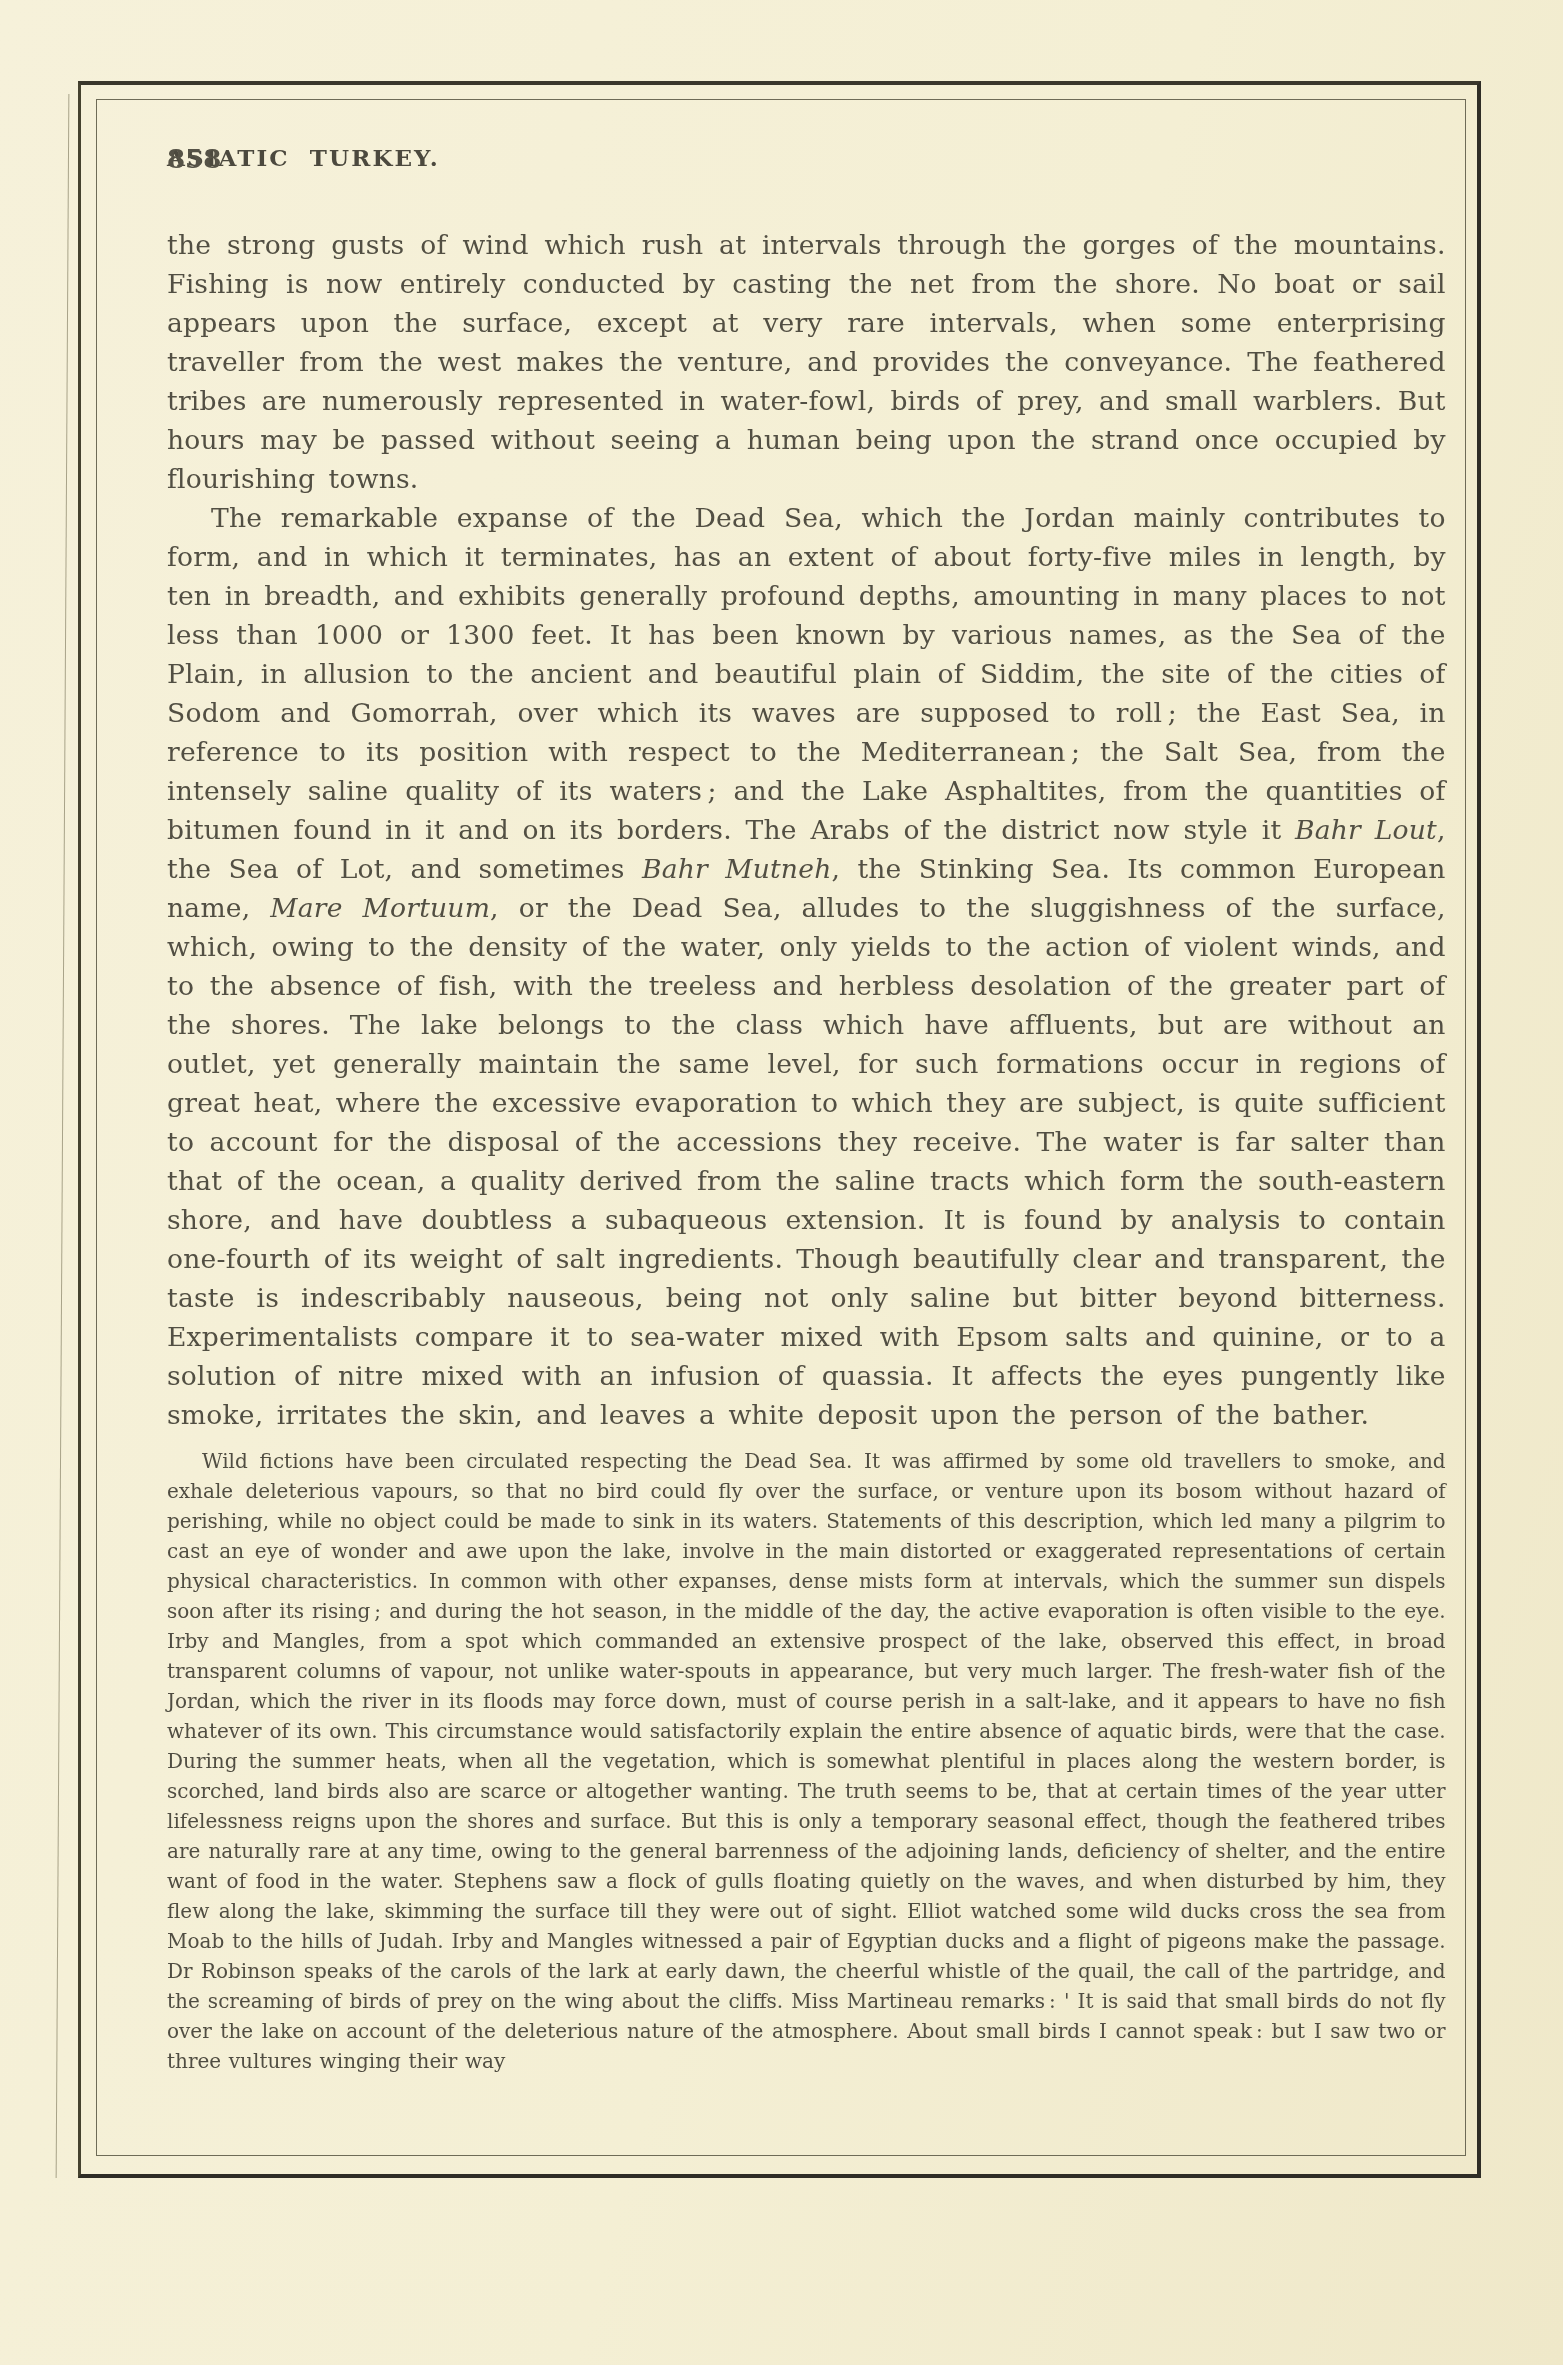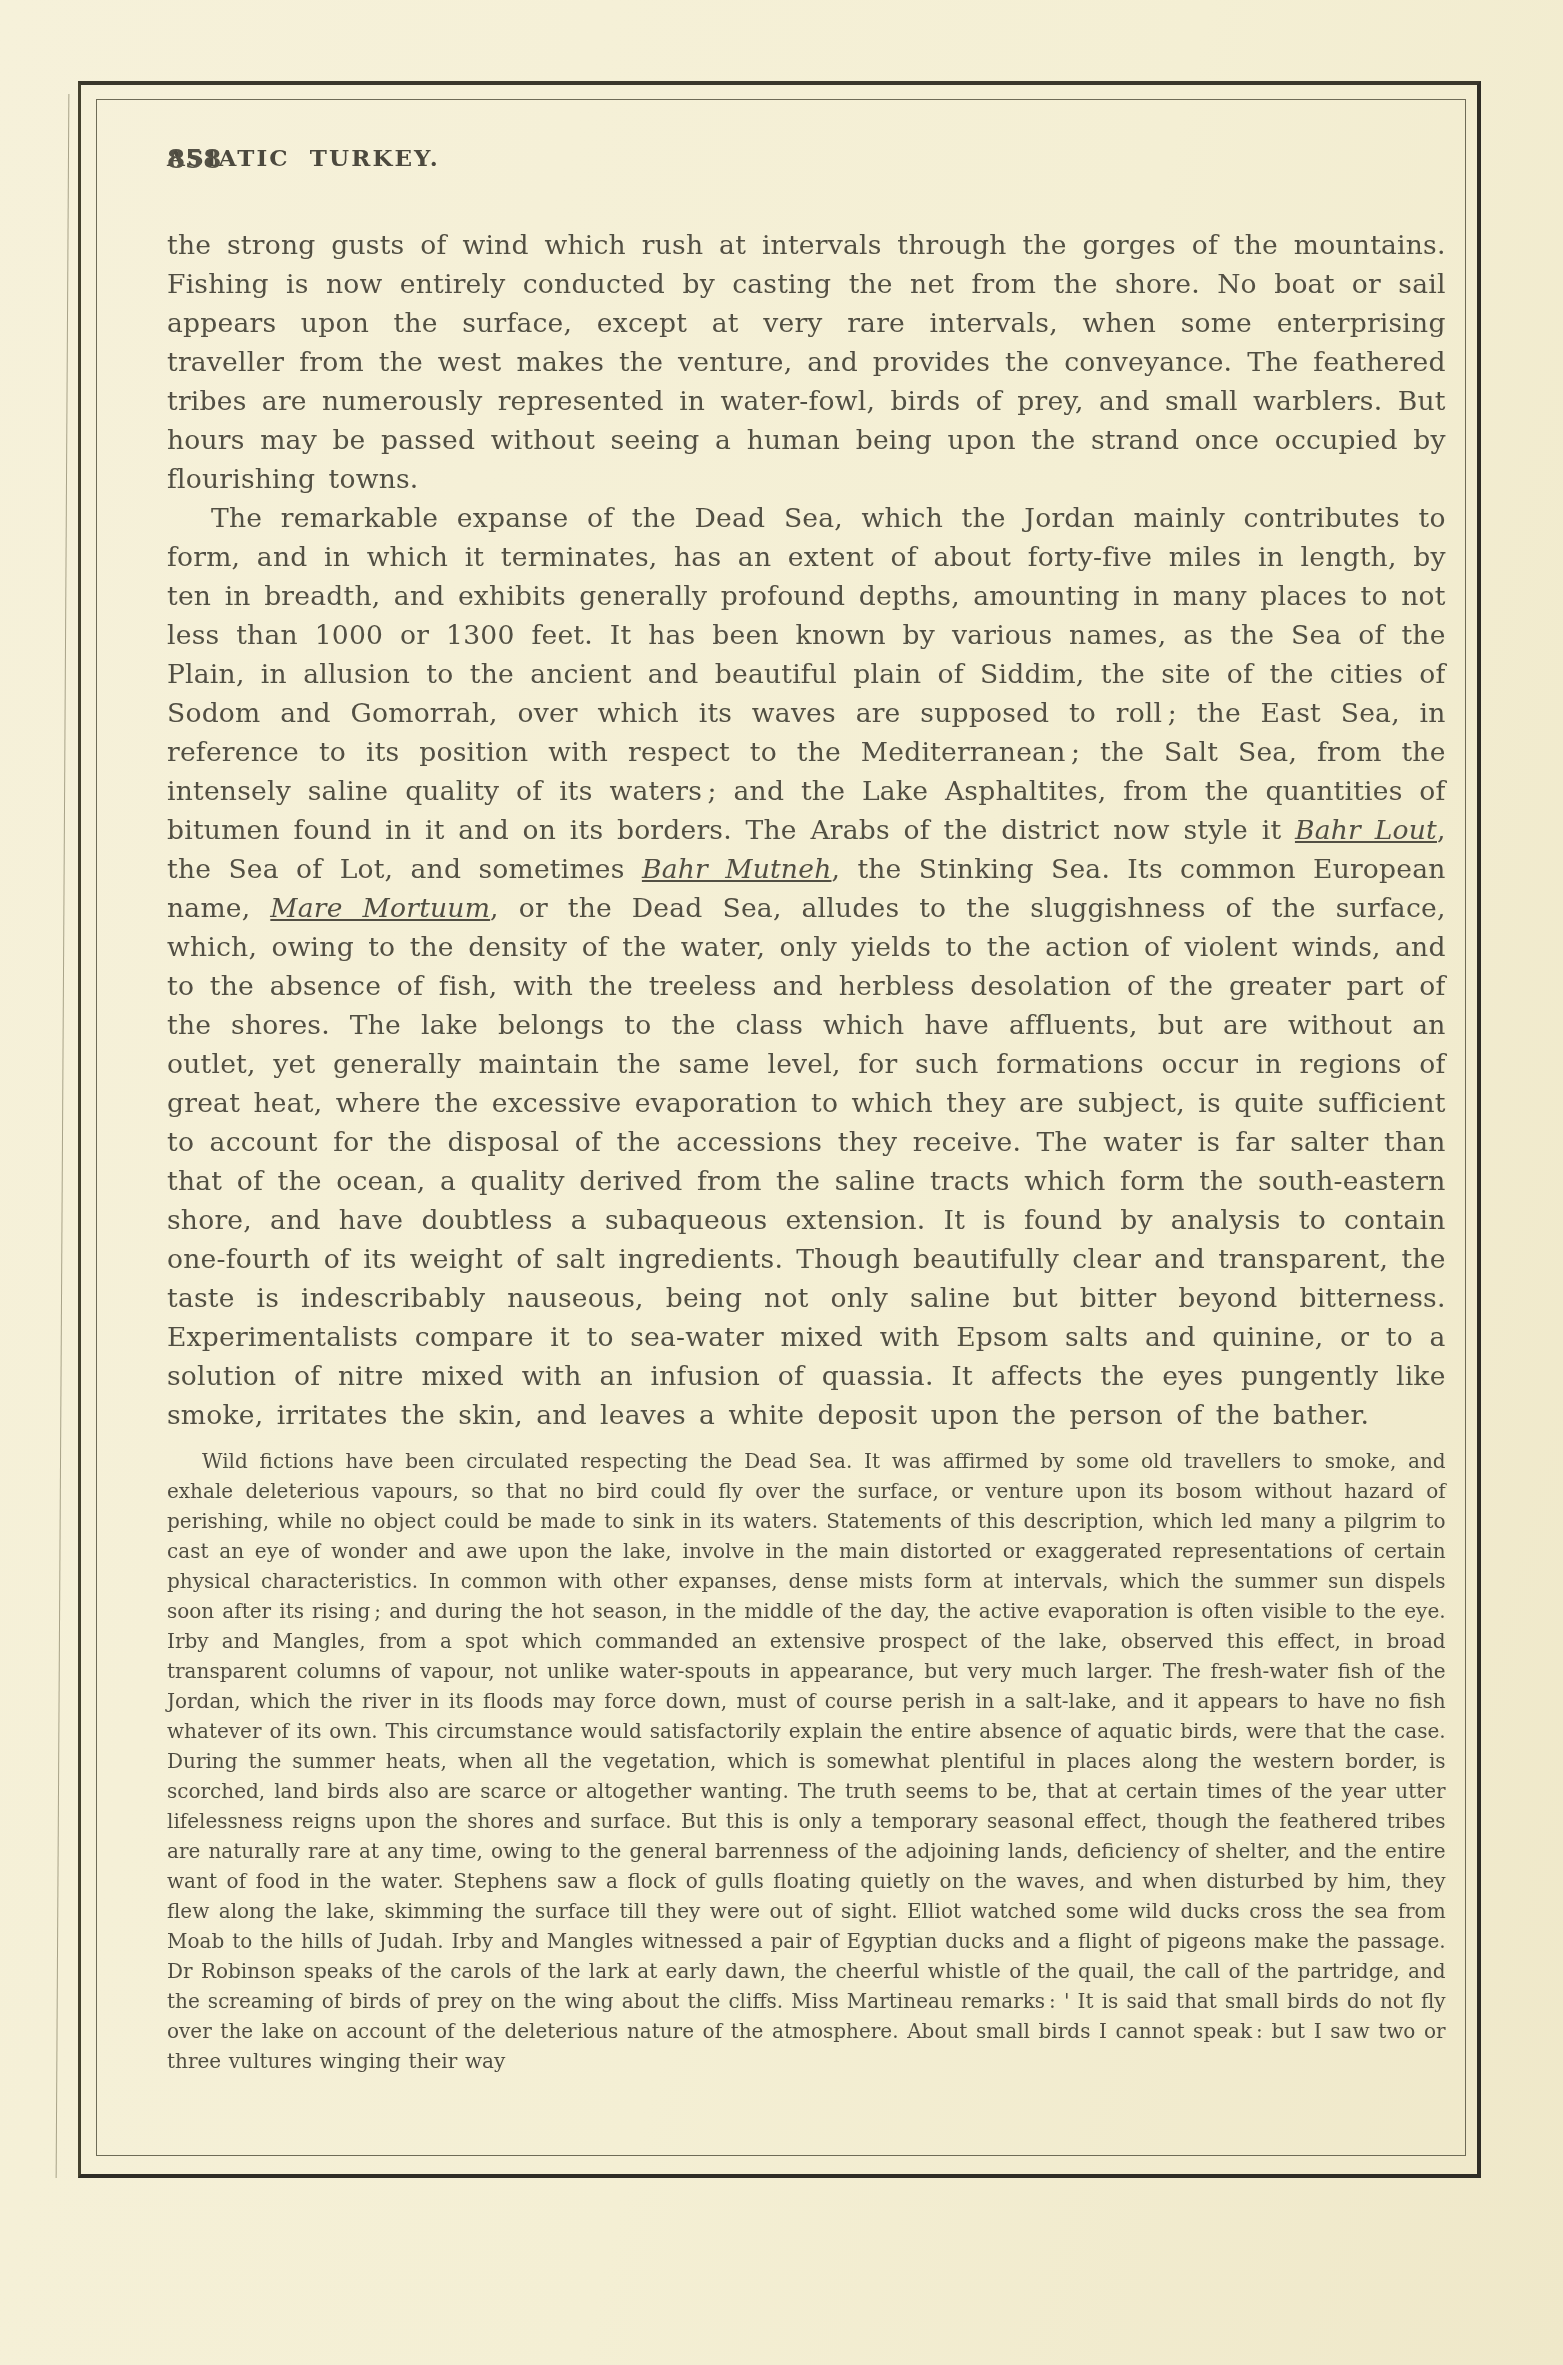--- a/index.html
+++ b/index.html
@@ -66,21 +66,21 @@
   .main-text p {
     margin:0;
     font-size:26.6px;
     line-height:39px;
     text-align:justify;
     word-spacing:4.6px;
     letter-spacing:0.2px;
     color:#524f43;
   }
   .main-text p.indented { text-indent:44px; }
-  .main-text em { font-style:italic;text-decoration:underline; }
+  .main-text em { font-style:italic; }
 
   .footnote {
     margin-top:12px;
     font-size:20px;
     line-height:30px;
     text-align:justify;
     word-spacing:1.3px;
     text-indent:35px;
     color:#504d42;
   }

